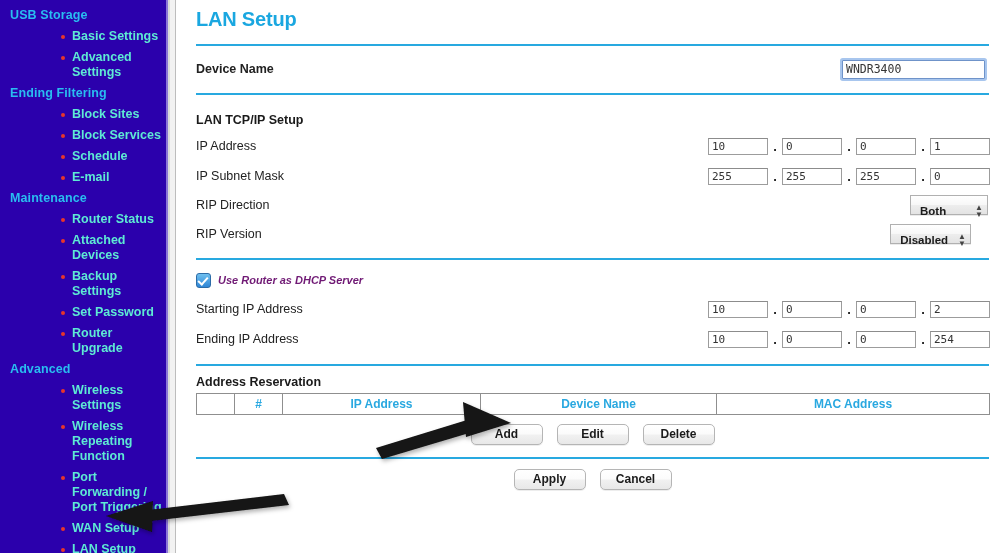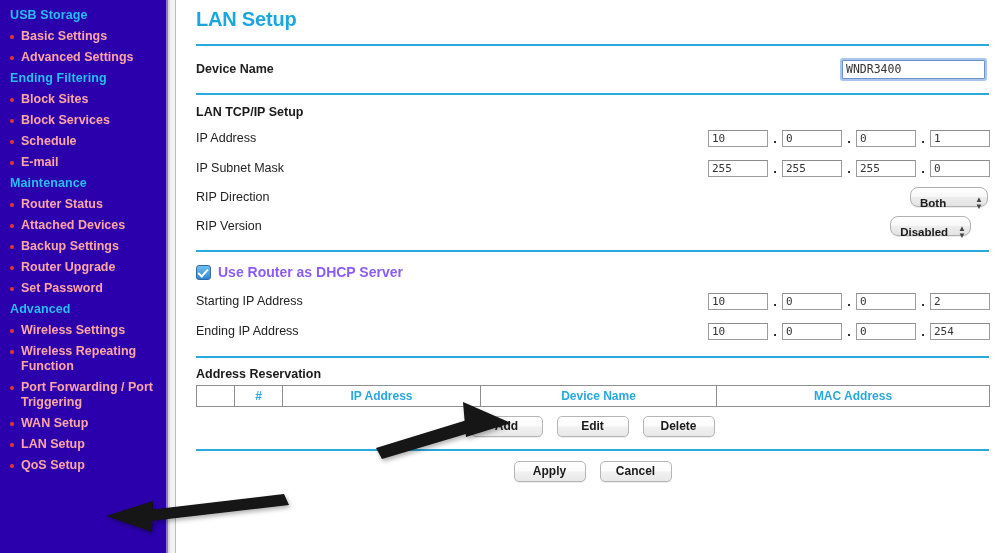--- a/index.html
+++ b/index.html
@@ -32,28 +32,29 @@
   }
   .nav-section {
     color: #29bdf0;
     font-size: 12.5px;
     font-weight: bold;
     padding: 3px 0 3px 10px;
     letter-spacing: .1px;
     line-height: 15px;
   }
   .nav-item {
-    color: #fca5a5;
+    color: #5eead4;
     font-size: 12.5px;
     font-weight: bold;
-    padding: 3px 0 3px 10px;
+    padding: 3px 0 3px 22px;
     line-height: 15px;
     position: relative;
     display: flex;
     align-items: flex-start;
+    margin-left: 39px;
   }
   .nav-bullet {
     width: 4px; height: 4px;
     background: #e8362a;
     border-radius: 50%;
     flex: 0 0 4px;
     margin-top: 6px;
     margin-right: 7px;
   }
   .nav-label { display: block; }
@@ -148,21 +149,21 @@
     font-family: "DejaVu Sans Mono", monospace;
     font-size: 11.5px;
     border: 1px solid #6f93c9;
     box-shadow: 0 0 0 2px #a8c6ee;
     border-radius: 1px;
   }
 
   
   .sel {
     border: 1px solid #b0b0b0;
-    border-radius: 8px;
+    border-radius: 0;
     background: linear-gradient(to bottom, #ffffff 0%, #f7f7f7 48%, #ededed 52%, #e3e3e3 100%);
     height: 20px;
     min-width: 78px;
     box-sizing: border-box;
     display: inline-flex;
     align-items: center;
     justify-content: space-between;
     padding: 12px 4px 0 9px;
     font-size: 11.5px;
     font-weight: bold;
@@ -198,23 +199,24 @@
   .chk::after {
     content: "";
     position: absolute;
     left: 3px; top: 1px;
     width: 4px; height: 8px;
     border: solid #ffffff;
     border-width: 0 2px 2px 0;
     transform: rotate(42deg);
   }
   .chk-label {
-    font-size: 14px;
-    font-weight: bold;
-    color: #8b5cf6;
+    font-size: 11px;
+    font-weight: bold;
+    color: #701a75;
+    font-style: italic;
   }
 
   
   .res-table {
     margin-left: 6px;
     width: 793px;
     border-collapse: collapse;
     table-layout: fixed;
     margin-top: 4px;
   }
@@ -299,25 +301,25 @@
       <div class="nav-item">
         <span class="nav-bullet"></span>
         <span class="nav-label">Attached Devices</span>
       </div>
       <div class="nav-item">
         <span class="nav-bullet"></span>
         <span class="nav-label">Backup Settings</span>
       </div>
       <div class="nav-item">
         <span class="nav-bullet"></span>
+        <span class="nav-label">Set Password</span>
+      </div>
+      <div class="nav-item">
+        <span class="nav-bullet"></span>
         <span class="nav-label">Router Upgrade</span>
-      </div>
-      <div class="nav-item">
-        <span class="nav-bullet"></span>
-        <span class="nav-label">Set Password</span>
       </div>
       <div class="nav-section">Advanced</div>
       <div class="nav-item">
         <span class="nav-bullet"></span>
         <span class="nav-label">Wireless Settings</span>
       </div>
       <div class="nav-item">
         <span class="nav-bullet"></span>
         <span class="nav-label">Wireless Repeating Function</span>
       </div>
@@ -348,21 +350,21 @@
 
     <div class="row" style="margin-top:10px;height:26px;">
       <div class="row-label bold">Device Name</div>
       <div class="row-fields" style="margin-right:5px;">
         <input class="txt devname" type="text" value="WNDR3400" style="">
       </div>
     </div>
 
     <div class="hr-blue" style="margin-top:11px;"></div>
 
-    <div class="section-label" style="margin-top:10px;">LAN TCP/IP Setup</div>
+    <div class="section-label" style="margin-top:18px;">LAN TCP/IP Setup</div>
 
     <div class="row" style="margin-top:6px;">
       <div class="row-label">IP Address</div>
       <div class="row-fields" id="ip-address-octets">
           <input type="text" class="txt oct" value="10" style="">
           <span class="dot">.</span>
           <input type="text" class="txt oct" value="0" style="">
           <span class="dot">.</span>
           <input type="text" class="txt oct" value="0" style="">
           <span class="dot">.</span>

